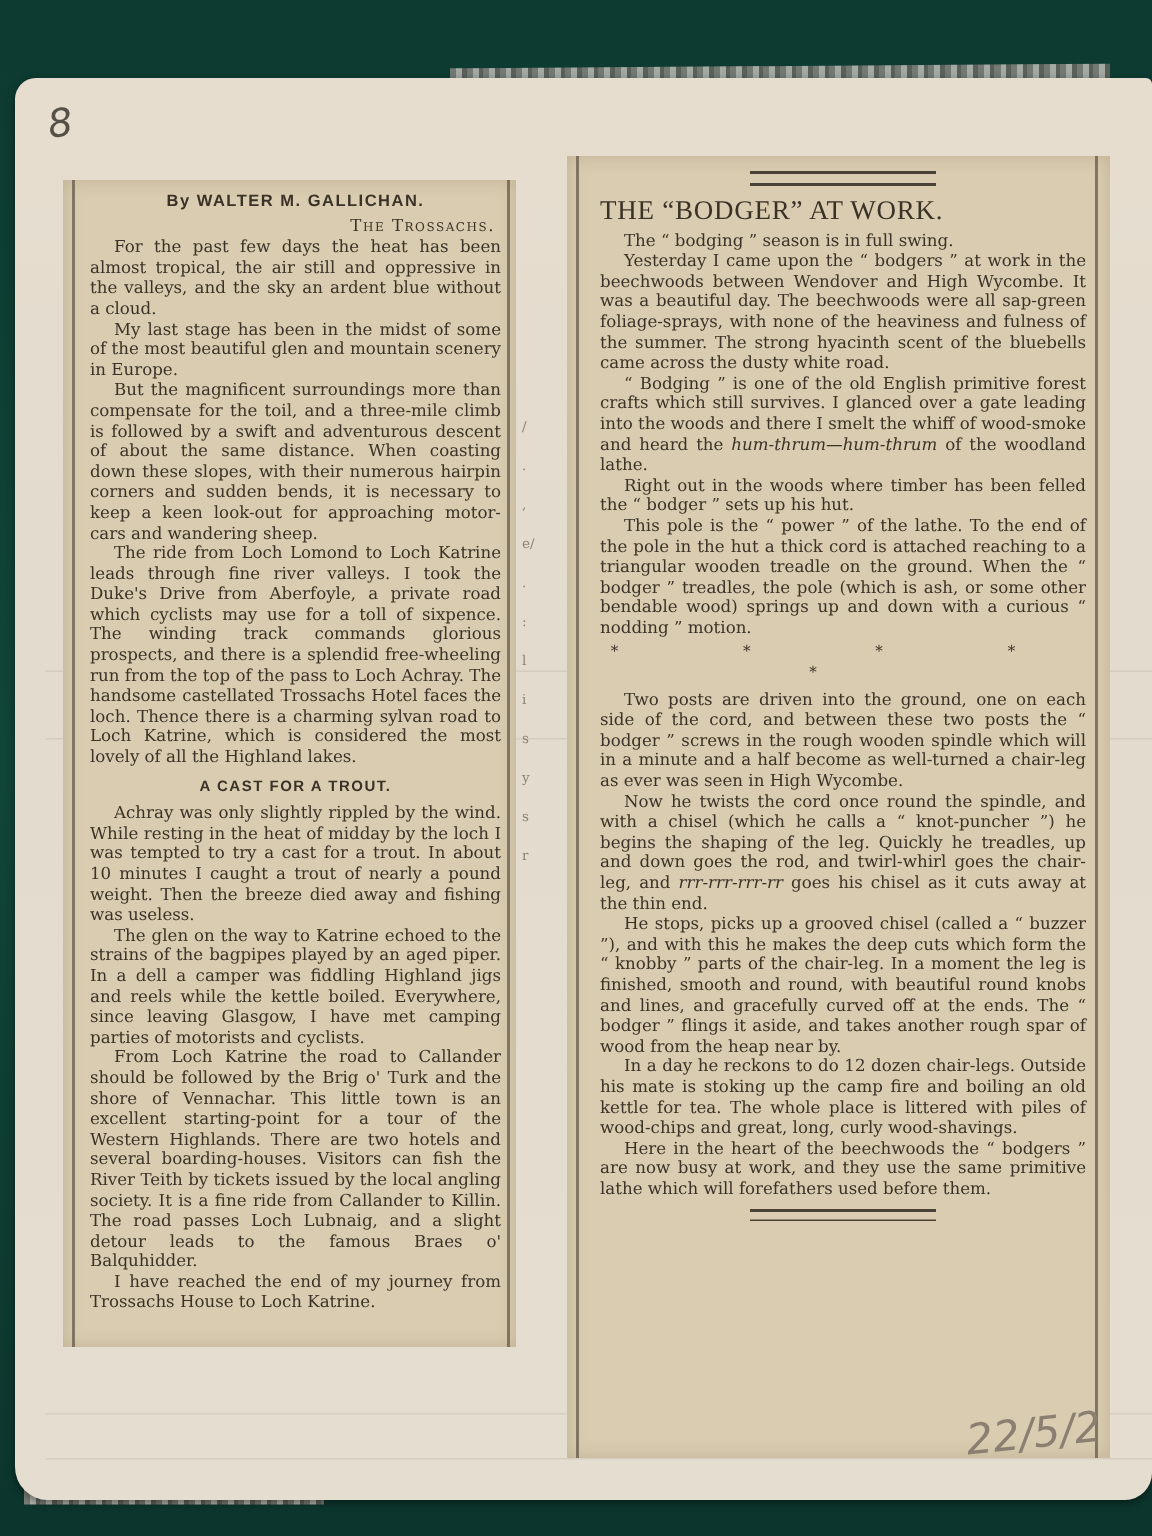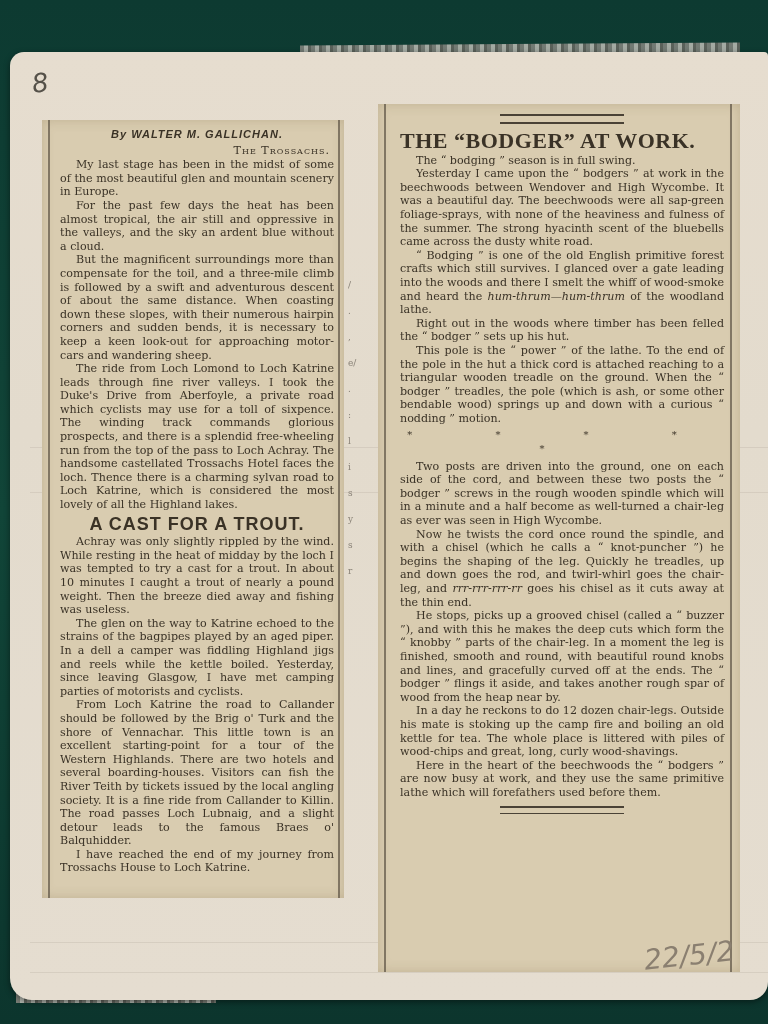--- a/index.html
+++ b/index.html
@@ -36,25 +36,25 @@
     position:absolute; background:#d9ccb0;
     box-shadow: inset 0 0 12px rgba(120,100,60,.25);
     color:#3a3226;
   }
   .clip-left { left:32px; top:68px; width:302px; height:778px; }
   .clip-right { left:368px; top:52px; width:362px; height:868px; }
   .col-rule { position:absolute; top:0; bottom:0; width:2px; background:#5c5244; opacity:.7; }
   .clip-inner { position:absolute; font-size:11.1px; line-height:13.6px; text-align:justify; }
   .clip-left .clip-inner { left:18px; right:10px; top:8px; }
   .clip-right .clip-inner { left:22px; right:16px; top:10px; }
-  .byline { text-align:center; font-family:"Liberation Sans", sans-serif; font-weight:bold; font-size:11px; letter-spacing:1px; margin-bottom:2px;font-style:italic; }
+  .byline { text-align:center; font-family:"Liberation Sans", sans-serif; font-weight:bold; font-size:11px; letter-spacing:1px; margin-bottom:2px; }
   .dateline { text-align:right; font-variant:small-caps; letter-spacing:1px; margin-bottom:1px; padding-right:4px; }
   p { margin:0; text-indent:16px; }
-  .subhead { text-align:center; font-family:"Liberation Sans", sans-serif; font-weight:bold; font-size:18px; letter-spacing:1px; margin:6px 0 4px; }
-  .headline { font-family:"Liberation Serif", serif; font-weight:bold; font-size:22px; letter-spacing:.5px; margin:10px 0 6px; white-space:nowrap; }
+  .subhead { text-align:center; font-family:"Liberation Sans", sans-serif; font-weight:bold; font-size:10px; letter-spacing:1px; margin:6px 0 4px; }
+  .headline { font-family:"Liberation Serif", serif; font-weight:normal; font-size:18px; letter-spacing:.5px; margin:10px 0 6px; white-space:nowrap; }
   .top-rule { height:6px; margin:0 auto; width:124px; border-top:2px solid #4a4236; border-bottom:2px solid #4a4236; }
   .bottom-rule { height:5px; margin:6px auto 0; width:124px; border-top:2px solid #4a4236; border-bottom:1px solid #4a4236; }
   .stars { text-align:center; letter-spacing:40px; margin:3px 0 4px; font-size:10px; }
   em { font-style:italic; }
   .handdate {
     position:absolute; right:6px; bottom:0px; font-family:"DejaVu Sans", sans-serif;
     font-size:28px; color:#8a7f70; font-style:italic; transform:rotate(-6deg);
   }
   .bleed { position:absolute; left:338px; top:220px; width:14px; font-size:9px; color:#8a8378; line-height:26px; }
 </style>
@@ -73,27 +73,27 @@
   <div class="page-number">8</div>
 
   <div class="bleed">/<br>.<br>,<br>e/<br>.<br>:<br>l<br>i<br>s<br>y<br>s<br>r</div>
 
   <div class="clip clip-left">
     <div class="col-rule" style="left:6px"></div>
     <div class="col-rule" style="right:4px"></div>
     <div class="clip-inner">
       <div class="byline">By WALTER M. GALLICHAN.</div>
       <div class="dateline">The Trossachs.</div>
+      <p>For the past few days the heat has been almost tropical, the air still and oppressive in the valleys, and the sky an ardent blue without a cloud.</p>
       <p>My last stage has been in the midst of some of the most beautiful glen and mountain scenery in Europe.</p>
-      <p>For the past few days the heat has been almost tropical, the air still and oppressive in the valleys, and the sky an ardent blue without a cloud.</p>
       <p>But the magnificent surroundings more than compensate for the toil, and a three-mile climb is followed by a swift and adventurous descent of about the same distance. When coasting down these slopes, with their numerous hairpin corners and sudden bends, it is necessary to keep a keen look-out for approaching motor-cars and wandering sheep.</p>
       <p>The ride from Loch Lomond to Loch Katrine leads through fine river valleys. I took the Duke's Drive from Aberfoyle, a private road which cyclists may use for a toll of sixpence. The winding track commands glorious prospects, and there is a splendid free-wheeling run from the top of the pass to Loch Achray. The handsome castellated Trossachs Hotel faces the loch. Thence there is a charming sylvan road to Loch Katrine, which is considered the most lovely of all the Highland lakes.</p>
       <div class="subhead">A CAST FOR A TROUT.</div>
       <p>Achray was only slightly rippled by the wind. While resting in the heat of midday by the loch I was tempted to try a cast for a trout. In about 10 minutes I caught a trout of nearly a pound weight. Then the breeze died away and fishing was useless.</p>
-      <p>The glen on the way to Katrine echoed to the strains of the bagpipes played by an aged piper. In a dell a camper was fiddling Highland jigs and reels while the kettle boiled. Yesterday, since leaving Glasgow, I have met camping parties of motorists and cyclists.</p>
+      <p>The glen on the way to Katrine echoed to the strains of the bagpipes played by an aged piper. In a dell a camper was fiddling Highland jigs and reels while the kettle boiled. Everywhere, since leaving Glasgow, I have met camping parties of motorists and cyclists.</p>
       <p>From Loch Katrine the road to Callander should be followed by the Brig o' Turk and the shore of Vennachar. This little town is an excellent starting-point for a tour of the Western Highlands. There are two hotels and several boarding-houses. Visitors can fish the River Teith by tickets issued by the local angling society. It is a fine ride from Callander to Killin. The road passes Loch Lubnaig, and a slight detour leads to the famous Braes o' Balquhidder.</p>
       <p>I have reached the end of my journey from Trossachs House to Loch Katrine.</p>
     </div>
   </div>
 
   <div class="clip clip-right">
     <div class="col-rule" style="left:6px"></div>
     <div class="col-rule" style="right:8px"></div>
     <div class="clip-inner">
       <div class="top-rule"></div>

